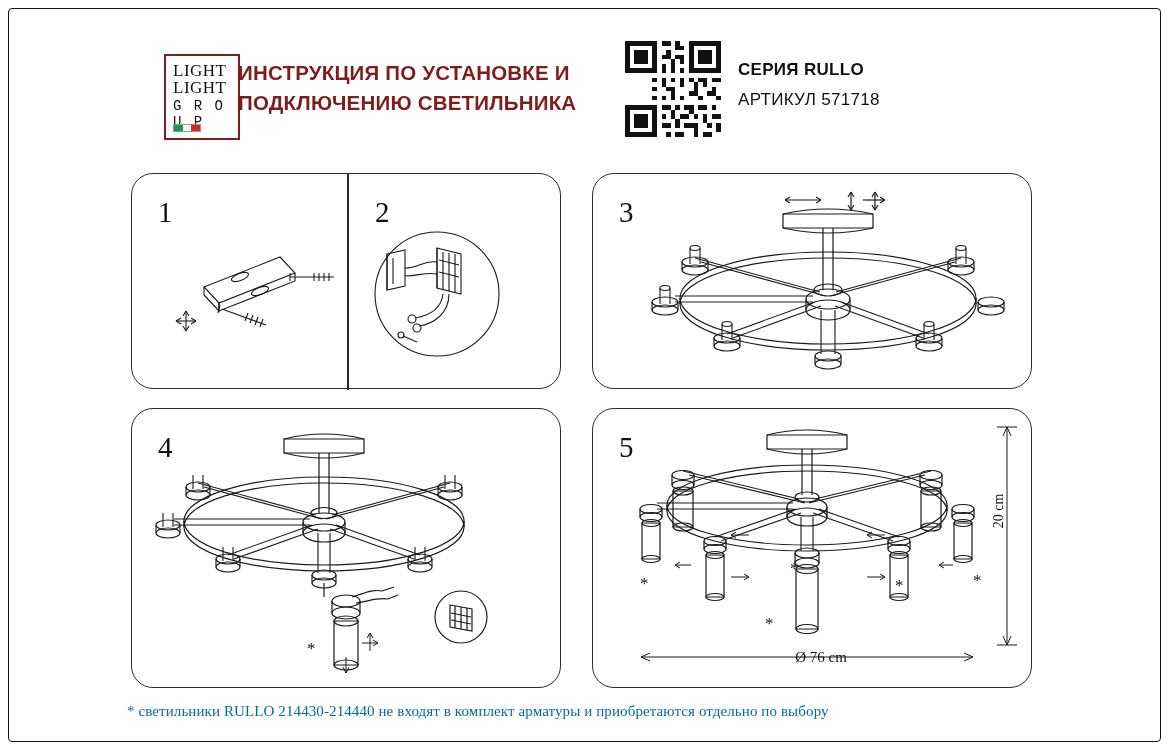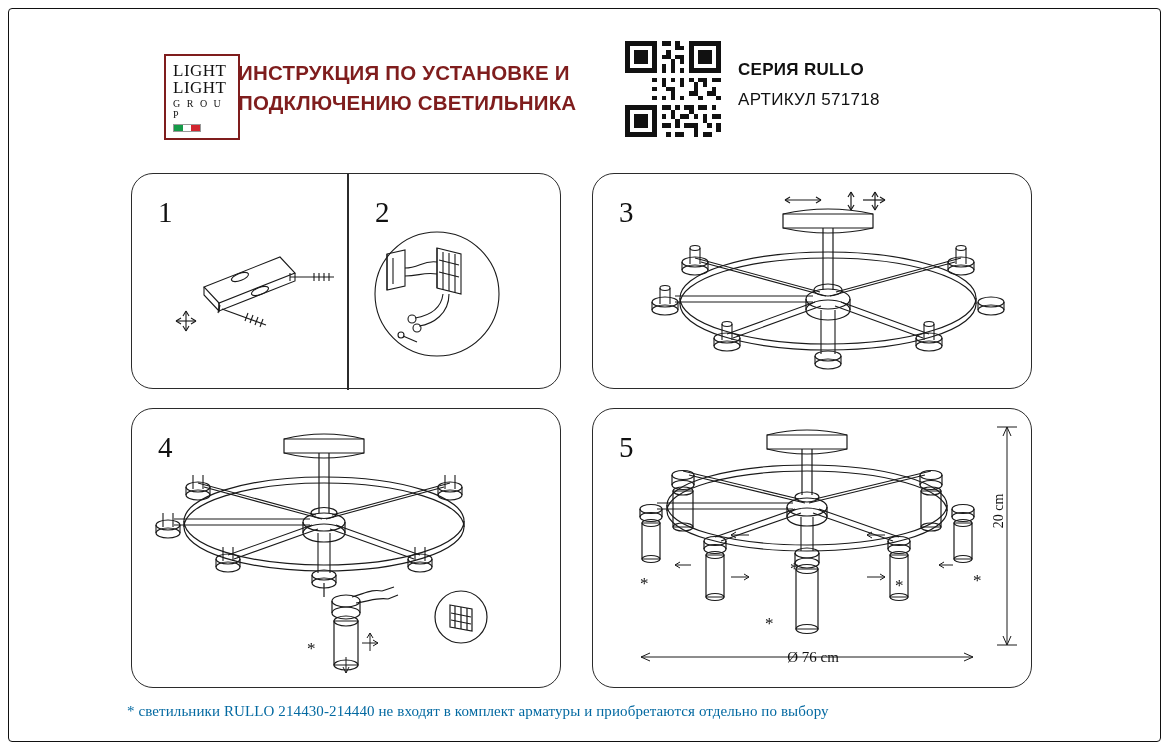--- a/index.html
+++ b/index.html
@@ -36,22 +36,22 @@
     margin-left: 36px;
   }
   .logo-line {
     font-family: "Liberation Serif", serif;
     font-size: 17px;
     line-height: 17px;
     letter-spacing: 0.5px;
     color: #111;
   }
   .logo-group {
-    font-family: Liberation Serif, serif;
-    font-size: 10px;
+    font-family: Liberation Mono, monospace;
+    font-size: 14px;
     letter-spacing: 2px;
     margin-top: 2px;
     color: #111;
   }
   .logo-flag {
     position: absolute;
     left: 7px; bottom: 6px;
     width: 28px; height: 8px;
     display: flex;
     border: 0.5px solid #999;
@@ -595,21 +595,21 @@
       <path d="M2 4 L22 4"></path>
       <path d="M2 222 L22 222"></path>
       <path d="M12 4 L12 222"></path>
       <path d="M12 4 L8 13 M12 4 L16 13"></path>
       <path d="M12 222 L8 213 M12 222 L16 213"></path>
     </g>
   </svg>
 
   <div style="position:absolute; left:398px; top:122px; width:40px; font-family:'Liberation Serif',serif; font-size:14px; transform:rotate(-90deg); transform-origin:left top; text-align:center;">20 cm</div>
 
-  <div style="position:absolute; left:0; top:240px; width:440px; text-align:center; font-family:'Liberation Serif',serif; font-size:15px;">Ø 76 cm</div>
+  <div style="position:absolute; left:8px; top:240px; width:440px; text-align:center; font-family:'Liberation Serif',serif; font-size:15px;">Ø 76 cm</div>
 
   <div style="position:absolute; left:47px; top:165px; font-family:'Liberation Serif',serif; font-size:17px;">*</div>
   <div style="position:absolute; left:197px; top:150px; font-family:'Liberation Serif',serif; font-size:17px;">*</div>
   <div style="position:absolute; left:172px; top:205px; font-family:'Liberation Serif',serif; font-size:17px;">*</div>
   <div style="position:absolute; left:302px; top:167px; font-family:'Liberation Serif',serif; font-size:17px;">*</div>
   <div style="position:absolute; left:380px; top:162px; font-family:'Liberation Serif',serif; font-size:17px;">*</div>
 </div>
 
 <div class="footnote">* светильники RULLO 214430-214440 не входят в комплект арматуры и приобретаются отдельно по выбору</div>
 

